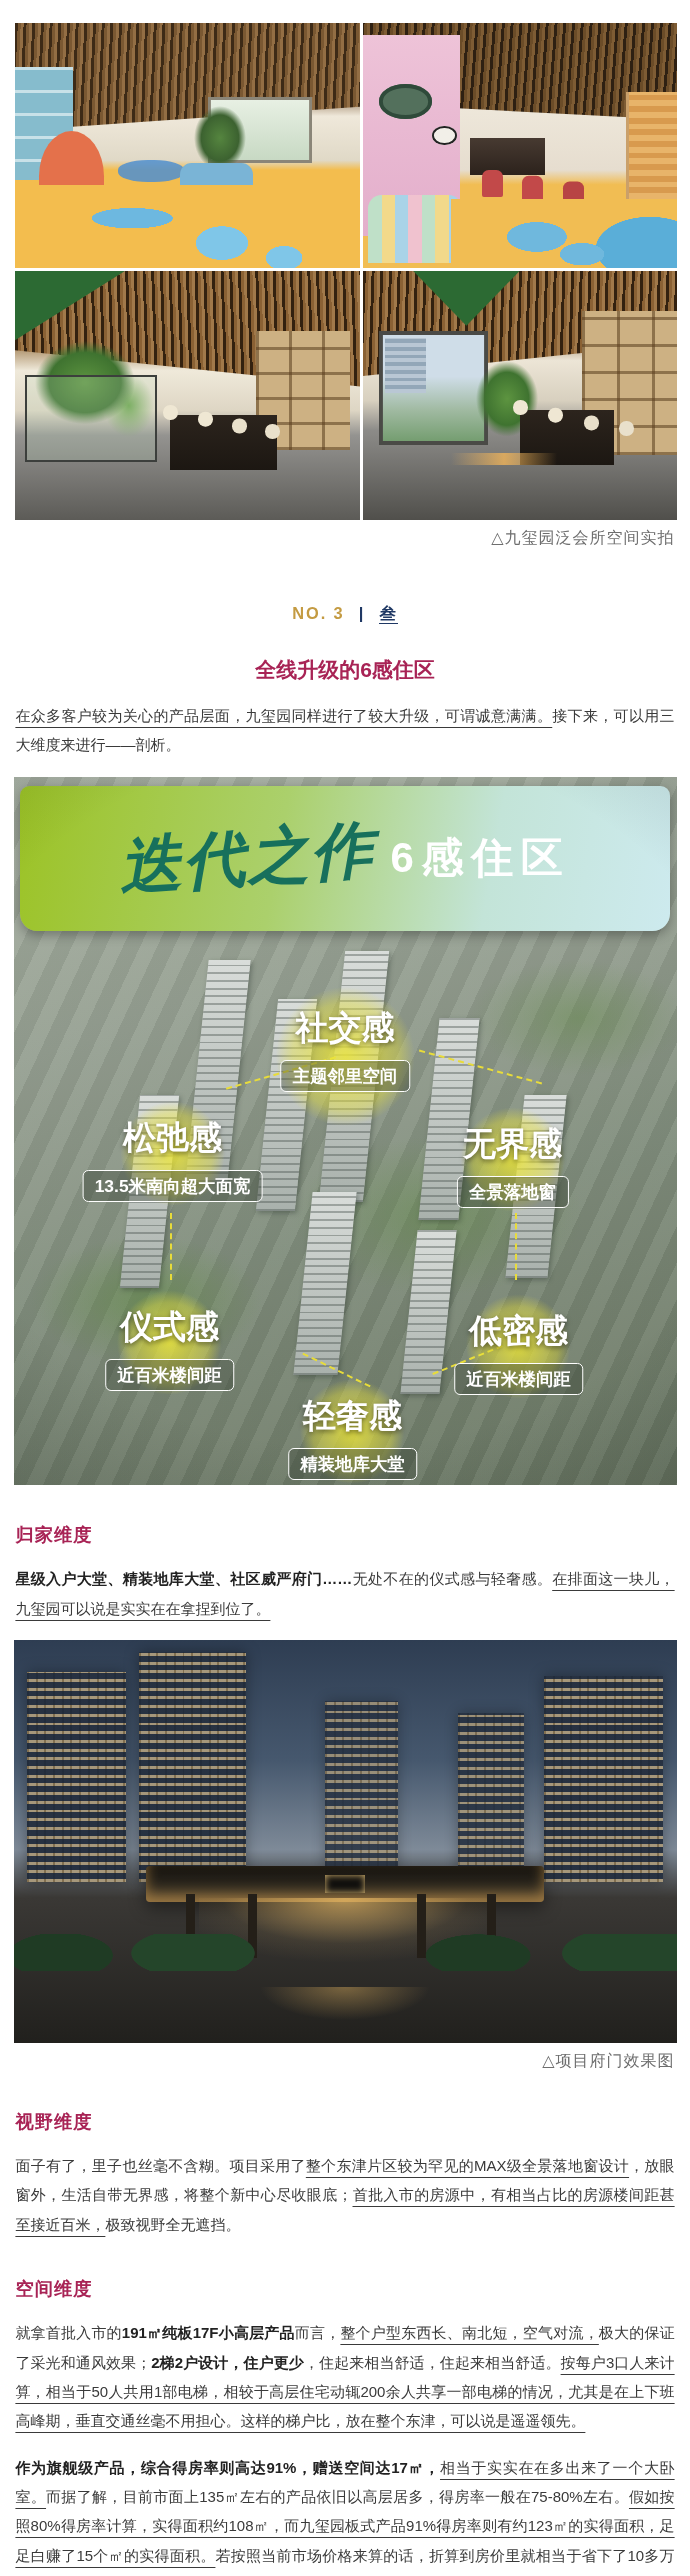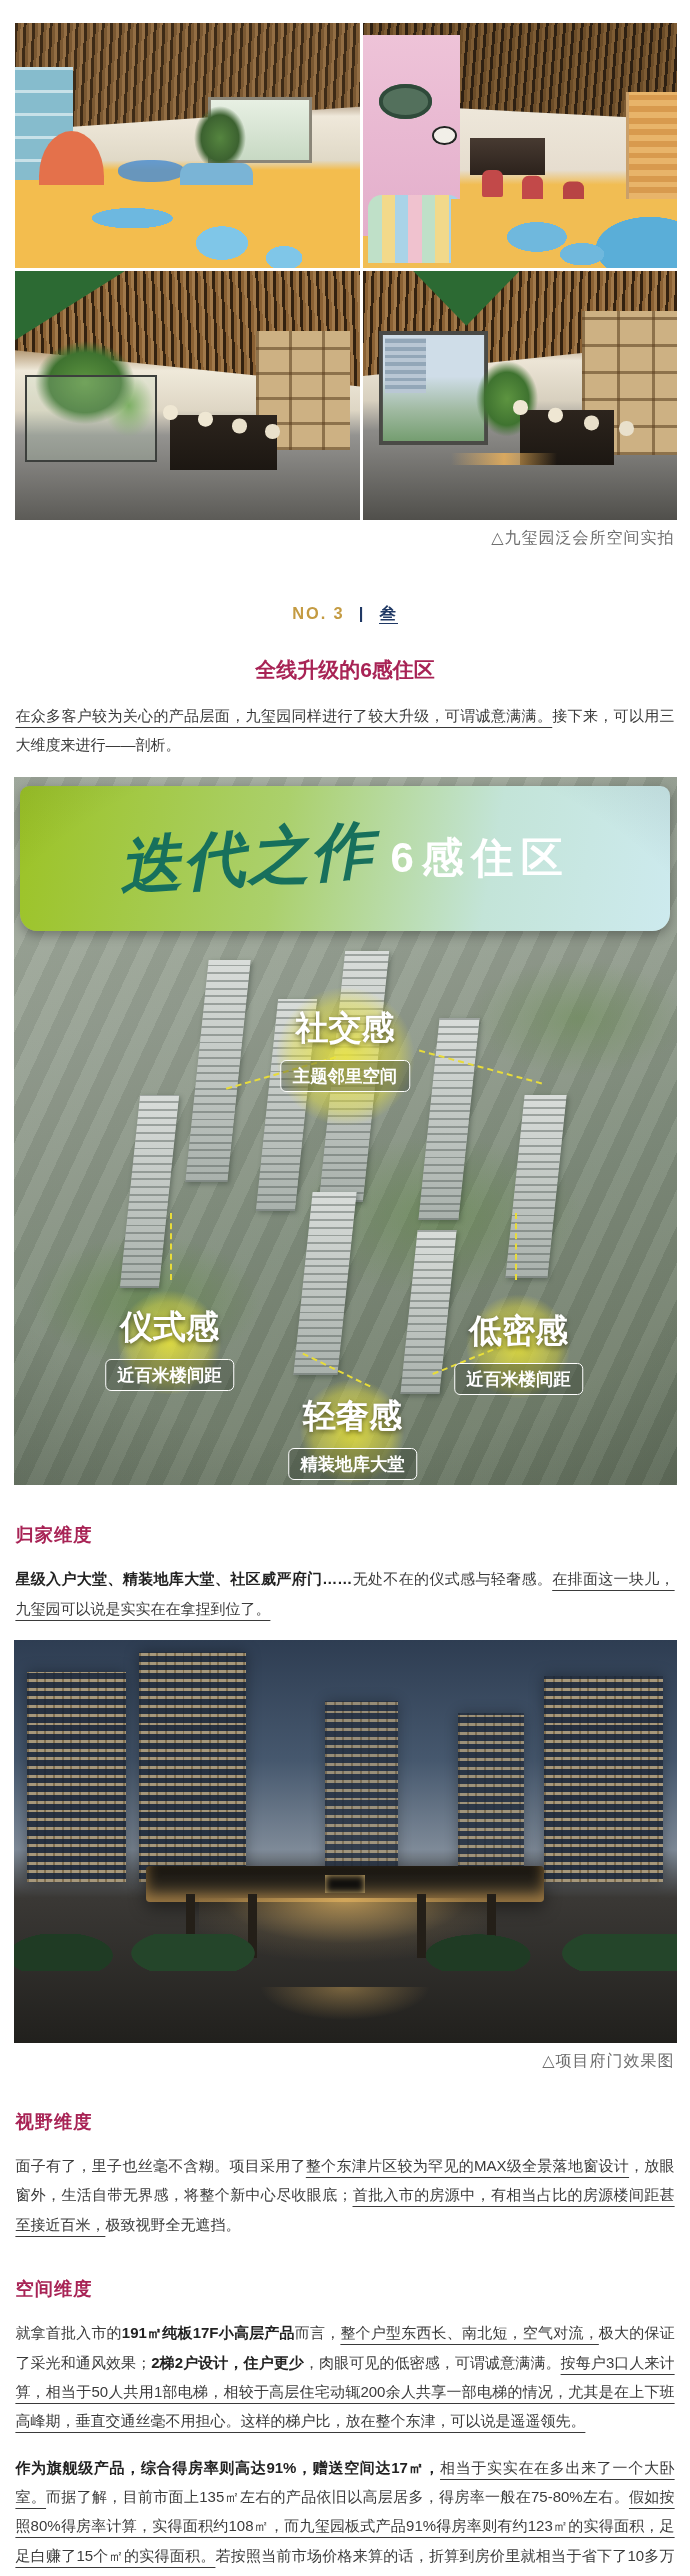--- a/index.html
+++ b/index.html
@@ -216,20 +216,28 @@
 
     <div class="banner">
       <span class="callig">迭代之作</span>
       <span class="bsuffix">6感住区</span>
     </div>
 
     <div class="feat f1">
       <div class="ft">社交感</div>
       <div class="fs">主题邻里空间</div>
     </div>
+    <div class="feat f2">
+      <div class="ft">松弛感</div>
+      <div class="fs">13.5米南向超大面宽</div>
+    </div>
+    <div class="feat f3">
+      <div class="ft">无界感</div>
+      <div class="fs">全景落地窗</div>
+    </div>
     <div class="feat f4">
       <div class="ft">仪式感</div>
       <div class="fs">近百米楼间距</div>
     </div>
     <div class="feat f5">
       <div class="ft">低密感</div>
       <div class="fs">近百米楼间距</div>
     </div>
     <div class="feat f6">
       <div class="ft">轻奢感</div>
@@ -257,20 +265,20 @@
   </figure>
   <div class="img-caption">△项目府门效果图</div>
 
   <h3 class="sec-h">视野维度</h3>
   <p class="body-p">
     <span>面子有了，里子也丝毫不含糊。项目采用了</span><span class="ru">整个东津片区较为罕见的MAX级全景落地窗设计</span><span>，放眼窗外，生活自带无界感，将整个新中心尽收眼底；</span><span class="ru">首批入市的房源中，有相当占比的房源楼间距甚至接近百米，</span><span>极致视野全无遮挡。</span>
   </p>
 
   <h3 class="sec-h">空间维度</h3>
   <p class="body-p">
-    <span>就拿首批入市的</span><span class="rb">191㎡纯板17F小高层产品</span><span>而言，</span><span class="ru">整个户型东西长、南北短，空气对流，</span><span>极大的保证了采光和通风效果；</span><span class="rb">2梯2户设计，住户更少</span><span>，肉眼可见的低密感，可谓诚意满满。</span><span class="ru">按每户3口人来计算，相当于50人共用1部电梯，相较于高层住宅动辄200余人共享一部电梯的情况，尤其是在上下班高峰期，垂直交通丝毫不用担心。这样的梯户比，放在整个东津，可以说是遥遥领先。</span>
+    <span>就拿首批入市的</span><span class="rb">191㎡纯板17F小高层产品</span><span>而言，</span><span class="ru">整个户型东西长、南北短，空气对流，</span><span>极大的保证了采光和通风效果；</span><span class="rb">2梯2户设计，住户更少</span><span>，住起来相当舒适，住起来相当舒适。</span><span class="ru">按每户3口人来计算，相当于50人共用1部电梯，相较于高层住宅动辄200余人共享一部电梯的情况，尤其是在上下班高峰期，垂直交通丝毫不用担心。这样的梯户比，放在整个东津，可以说是遥遥领先。</span>
   </p>
   <p class="body-p">
     <span class="rb">作为旗舰级产品，综合得房率则高达91%，赠送空间达17㎡，</span><span class="ru">相当于实实在在多出来了一个大卧室。</span><span>而据了解，目前市面上135㎡左右的产品依旧以高层居多，得房率一般在75-80%左右。</span><span class="ru">假如按照80%得房率计算，实得面积约108㎡，而九玺园板式产品91%得房率则有约123㎡的实得面积，足足白赚了15个㎡的实得面积。</span><span>若按照当前市场价格来算的话，折算到房价里就相当于省下了10多万元，可谓是真金白银的实惠!</span>
   </p>
 
 </div>
 
 
 </body></html>

